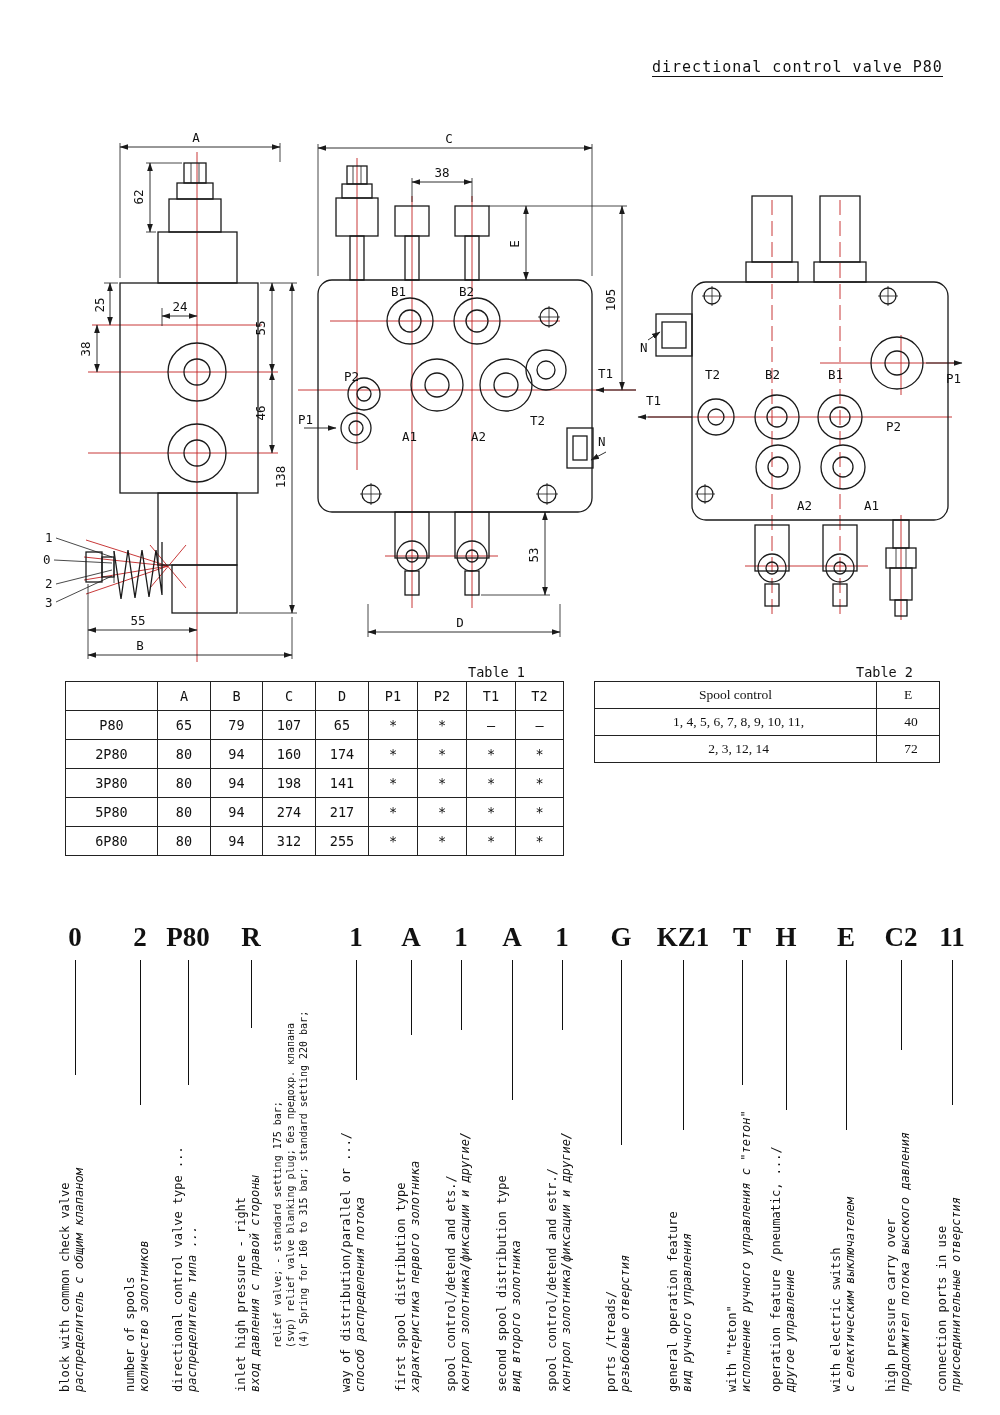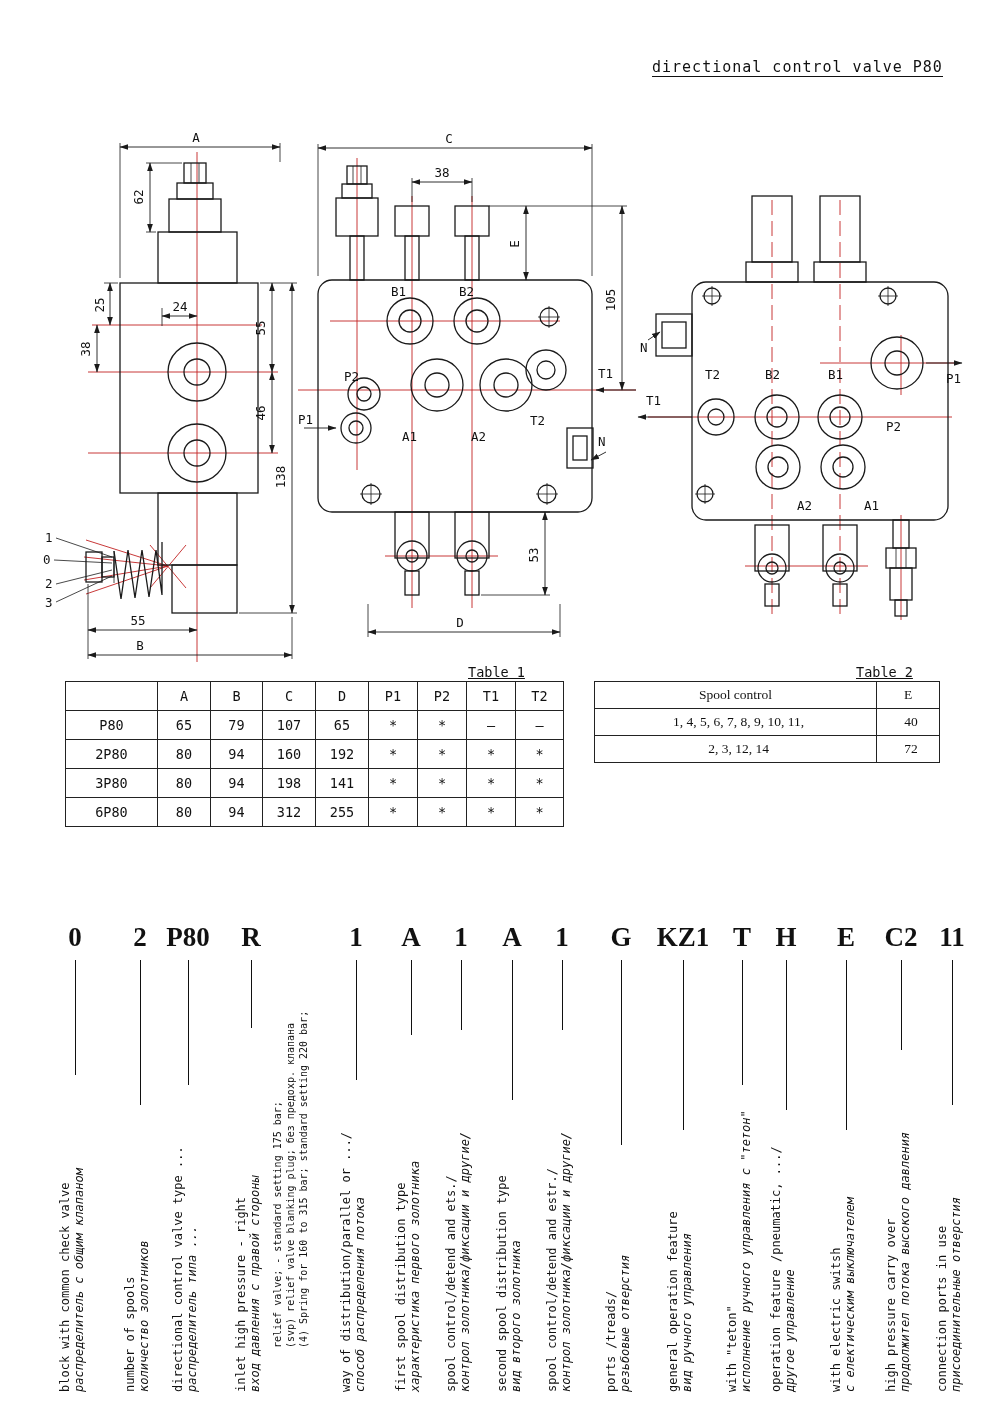--- a/index.html
+++ b/index.html
@@ -3,21 +3,21 @@
 <meta charset="utf-8">
 <style>
   html,body{margin:0;padding:0;background:#e8e8e8;}
   #page{position:relative;width:1000px;height:1415px;background:#ffffff;overflow:hidden;
         font-family:"DejaVu Sans Mono",monospace;color:#111;}
   #page svg{position:absolute;left:0;top:0;pointer-events:none;}
 
   .title{position:absolute;left:652px;top:58px;font:15px "DejaVu Sans Mono",monospace;
          letter-spacing:1px;border-bottom:1.3px solid #111;padding-bottom:0;white-space:nowrap;}
 
-  .tcap{position:absolute;font:13.5px "DejaVu Sans Mono",monospace;text-decoration:underline;}
+  .tcap{position:absolute;font:13.5px "DejaVu Sans Mono",monospace;}
 
   table.dt{position:absolute;border-collapse:collapse;font:13.5px "DejaVu Sans Mono",monospace;
            background:#fff;}
   table.dt th,table.dt td{border:1px solid #222;text-align:center;font-weight:normal;
            padding:0 2px;height:28px;}
   table.t1{left:65px;top:681px;}
   table.t2{left:594px;top:681px;}
   table.t2 th,table.t2 td{height:26px;font-family:Liberation Serif, serif;}
   td.l{text-align:left;padding-left:10px;}
   table.t2 td.l{padding-left:8px;}
@@ -348,32 +348,43 @@
     <td>*</td>
     <td>*</td>
     <td>–</td>
     <td>–</td>
   </tr>
   <tr>
     <td class="l">2P80</td>
     <td>80</td>
     <td>94</td>
     <td>160</td>
-    <td>192</td>
+    <td>174</td>
     <td>*</td>
     <td>*</td>
     <td>*</td>
     <td>*</td>
   </tr>
   <tr>
     <td class="l">3P80</td>
     <td>80</td>
     <td>94</td>
     <td>198</td>
     <td>141</td>
+    <td>*</td>
+    <td>*</td>
+    <td>*</td>
+    <td>*</td>
+  </tr>
+  <tr>
+    <td class="l">5P80</td>
+    <td>80</td>
+    <td>94</td>
+    <td>274</td>
+    <td>217</td>
     <td>*</td>
     <td>*</td>
     <td>*</td>
     <td>*</td>
   </tr>
   <tr>
     <td class="l">6P80</td>
     <td>80</td>
     <td>94</td>
     <td>312</td>

